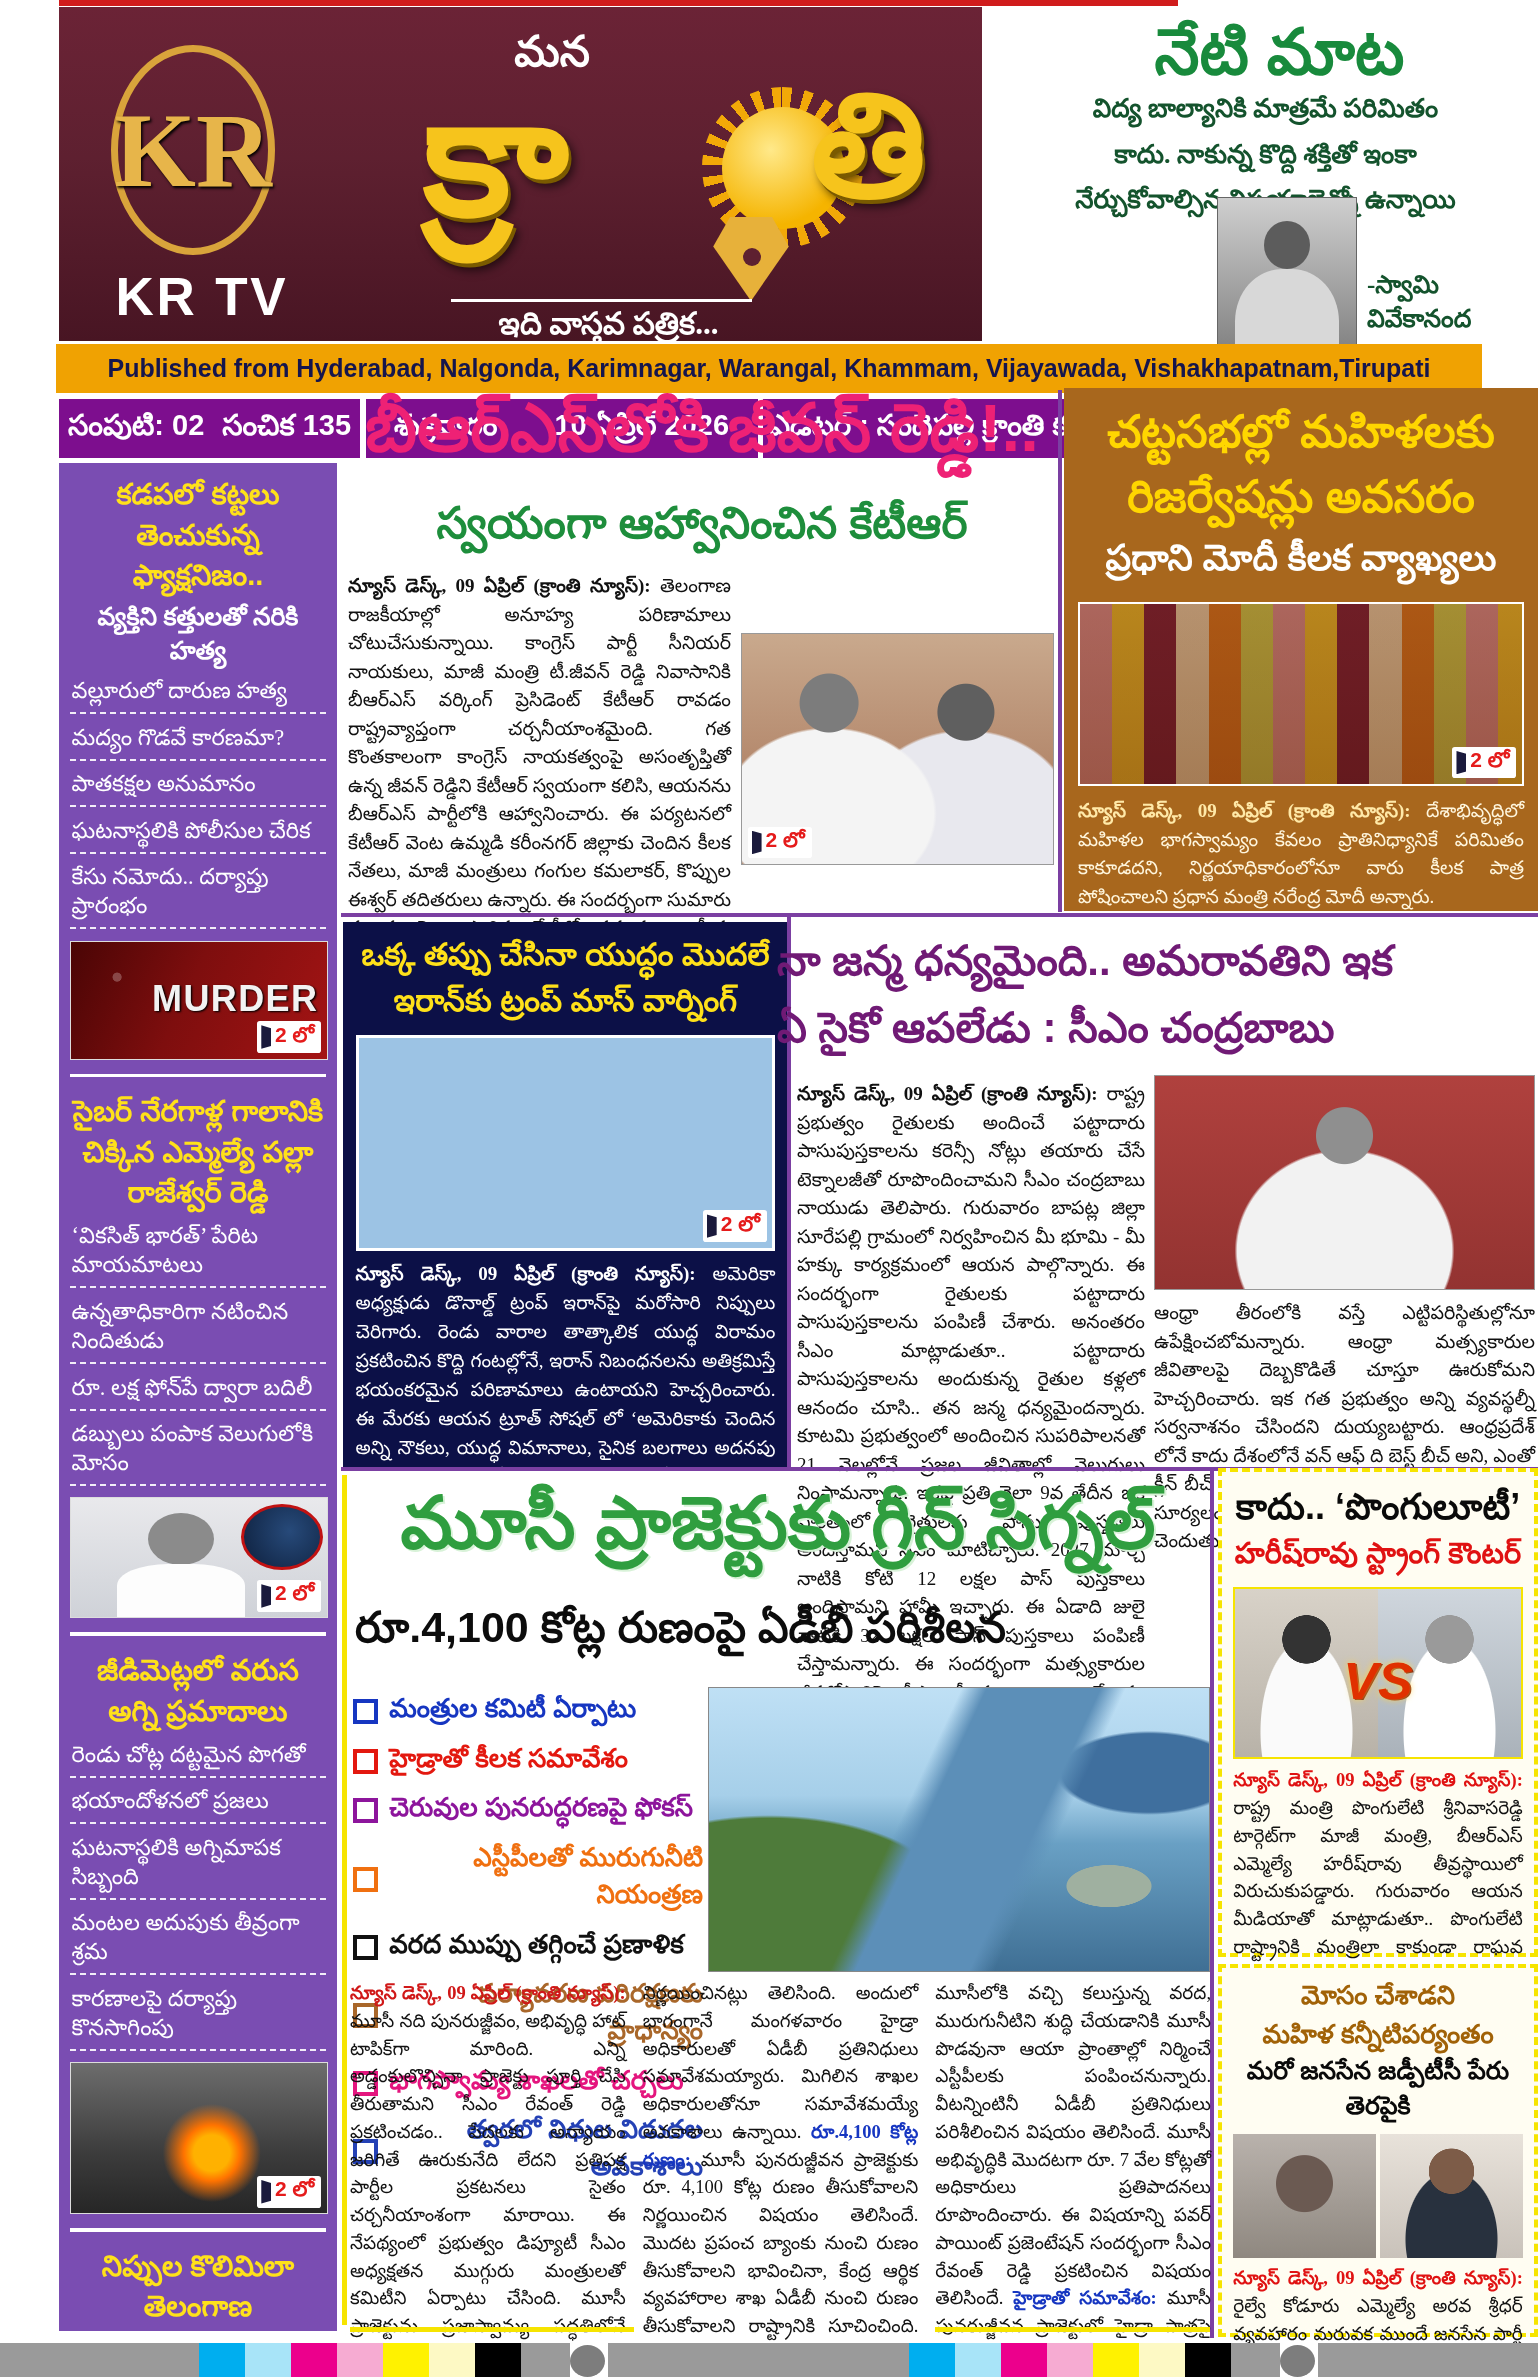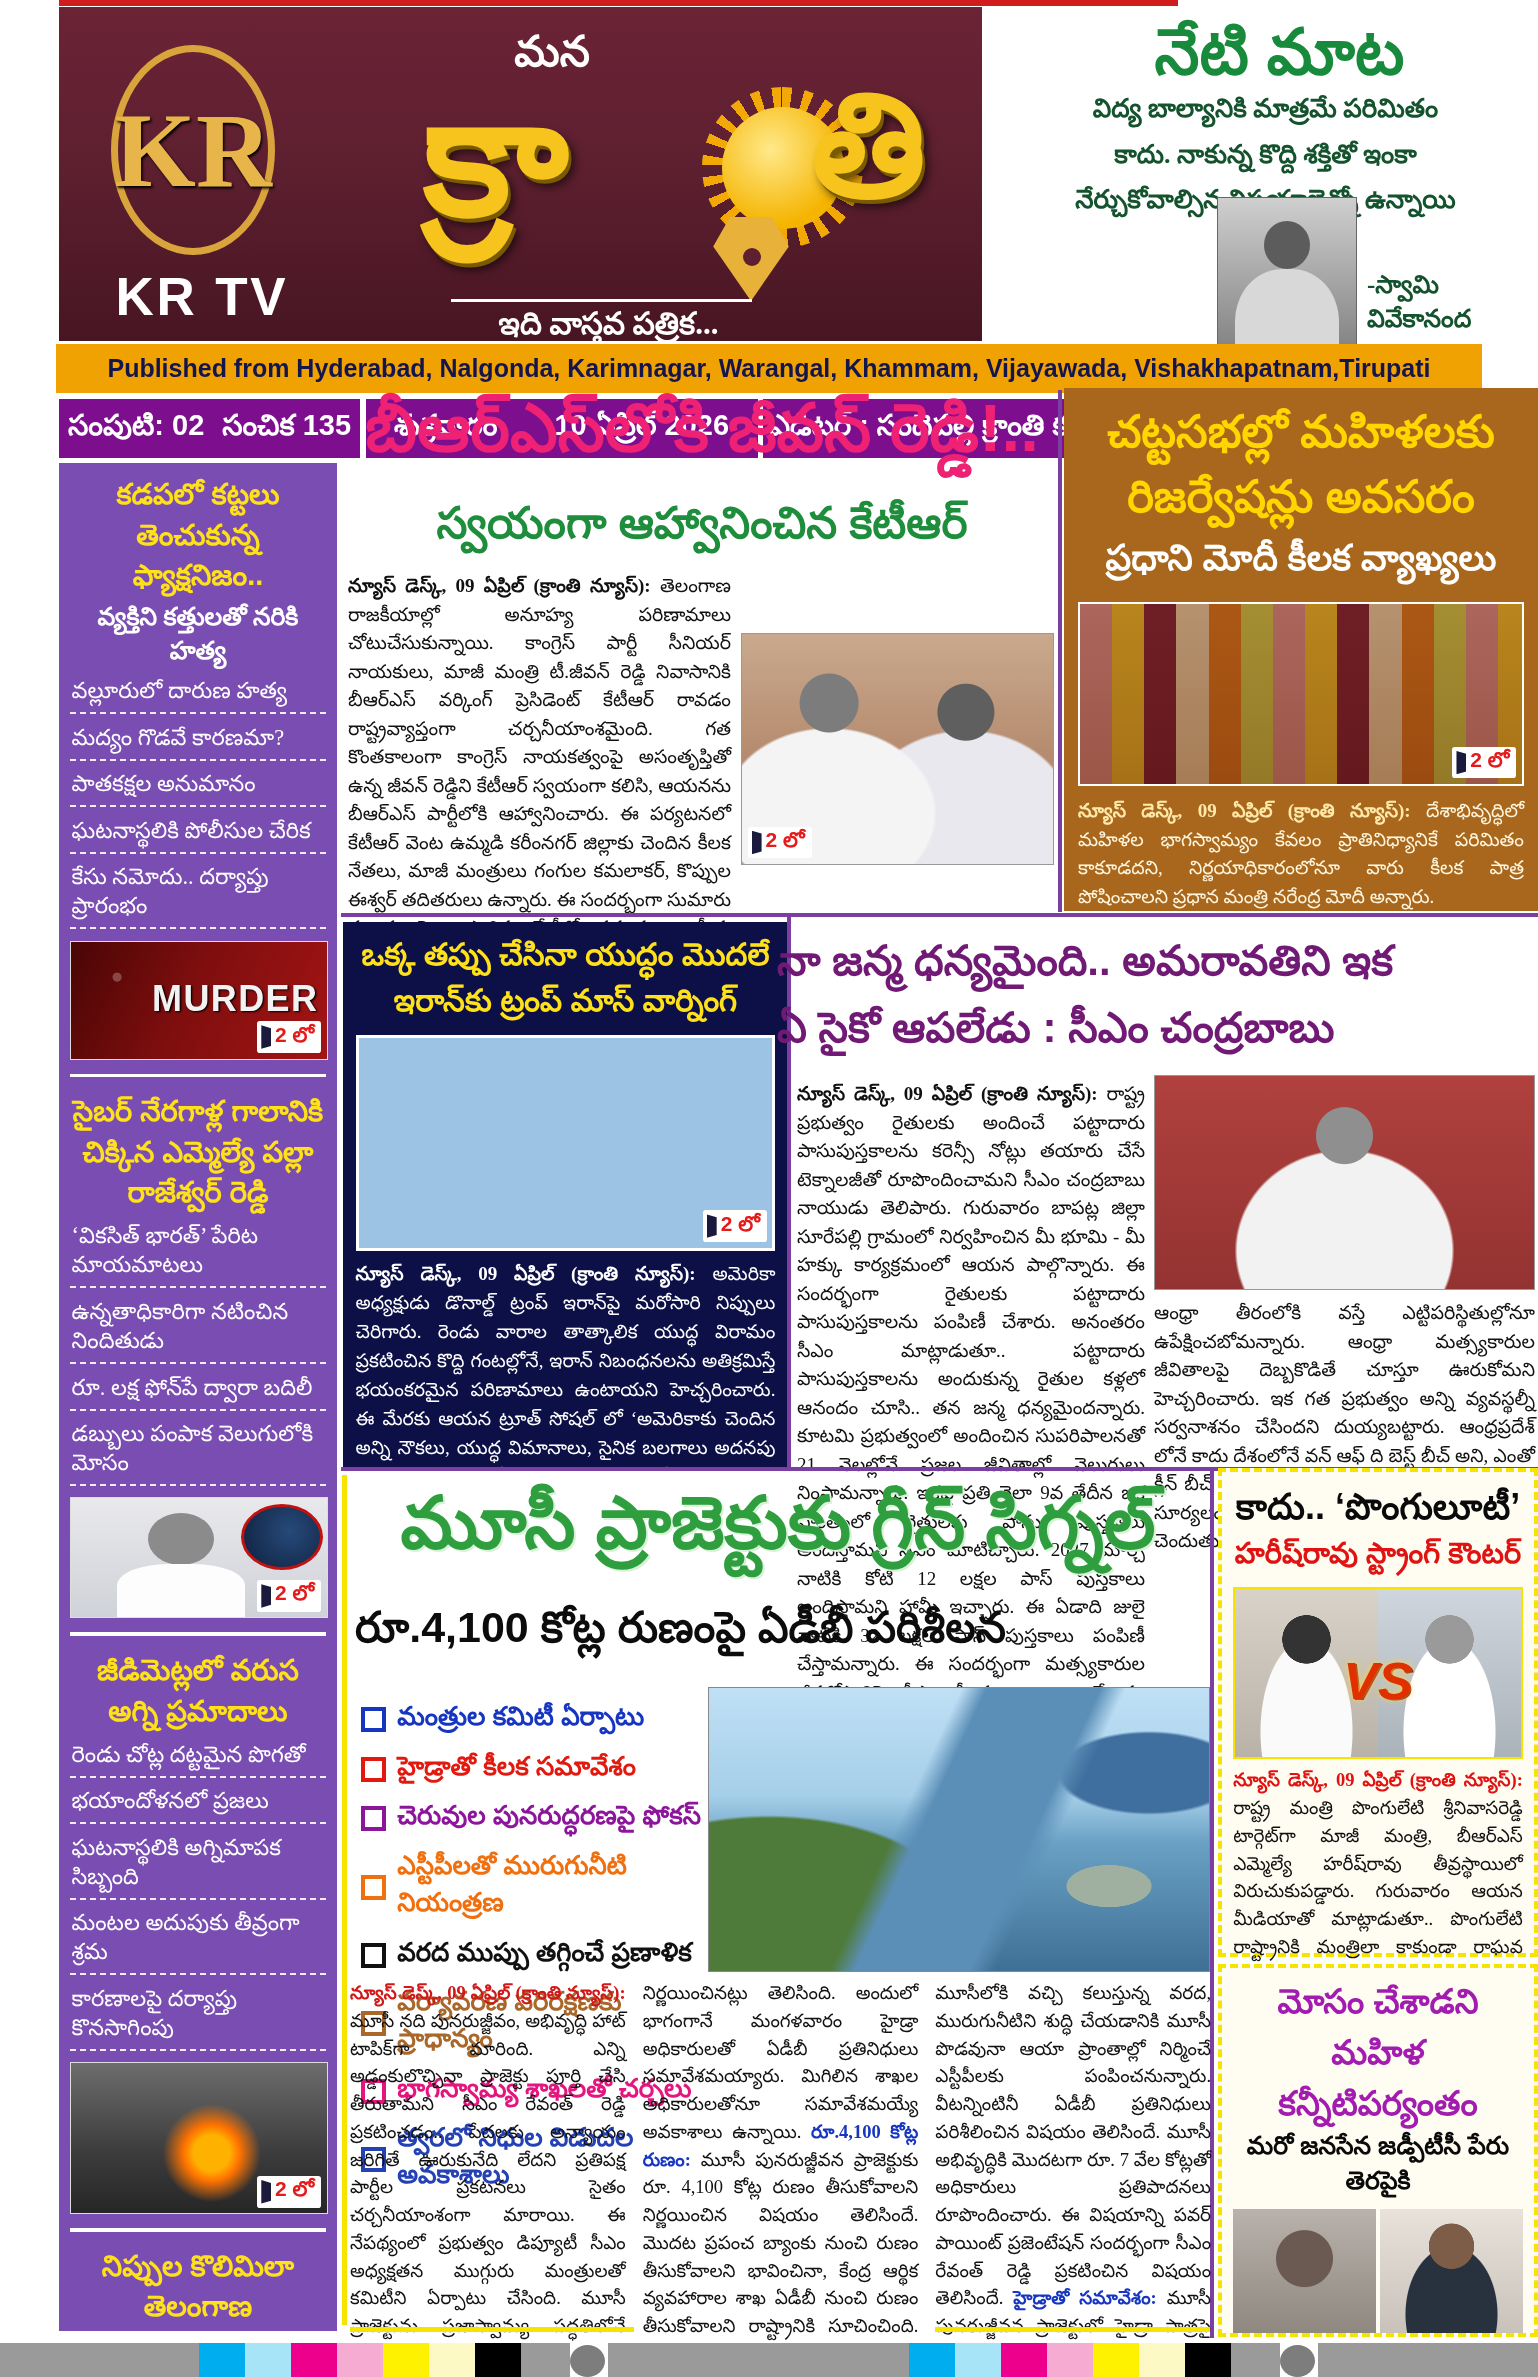--- a/index.html
+++ b/index.html
@@ -163,21 +163,21 @@
         radial-gradient(ellipse at 50% 85%,#fafafa 0 45%,rgba(0,0,0,0) 46%),linear-gradient(#d8d2c8,#b8b2a8);}
   .pp-r{flex:1;background:radial-gradient(circle at 50% 30%,#9a9a9a 0 24px,rgba(0,0,0,0) 24.5px),
         radial-gradient(ellipse at 50% 85%,#ffffff 0 45%,rgba(0,0,0,0) 46%),linear-gradient(#cfd6dd,#aab2ba);}
   .vs{position:absolute;left:50%;top:55%;transform:translate(-50%,-50%);color:#e03000;font-size:52px;
       font-weight:bold;font-style:italic;font-family:"Liberation Sans",sans-serif;
       text-shadow:0 0 7px #ffd24a,1.4px 1.4px 0 #7a1000;}
   .pong-body{font-size:18.5px;line-height:1.5;text-align:justify;color:#111;margin-top:8.4px;}
   .red-lead{color:#e01212;font-weight:bold;}
 
   .jana{left:1218px;top:1964px;width:320px;height:373px;}
-  .jana-head{color:#a21caf;font-size:34px;font-weight:bold;text-align:center;line-height:1.5;
+  .jana-head{color:#a16207;font-size:26px;font-weight:bold;text-align:center;line-height:1.5;
              font-family:"Liberation Sans",sans-serif;}
   .jana-sub{color:#0a0a0a;font-size:25px;font-weight:bold;text-align:center;margin-top:1.4px;
             font-family:"Liberation Sans",sans-serif;}
   .jana-photos{display:flex;gap:4.2px;margin-top:8.4px;height:124px;}
   .jp-l{flex:1;background:radial-gradient(circle at 50% 40%,#6b5a52 0 28px,rgba(0,0,0,0) 29px),
         linear-gradient(#b9b2ac,#8f8880);filter:blur(0.7px);}
   .jp-r{flex:1;background:radial-gradient(circle at 50% 30%,#7d5c48 0 22.4px,rgba(0,0,0,0) 23px),
         radial-gradient(ellipse at 50% 85%,#28313e 0 45%,rgba(0,0,0,0) 46%),linear-gradient(#e8e2da,#c9c2ba);}
   .jana-body{font-size:18.5px;line-height:1.5;text-align:justify;color:#111;margin-top:7px;}
 
@@ -343,21 +343,21 @@
   <div class="abs cbn-col2">
     <span>ఆంధ్రా తీరంలోకి వస్తే ఎట్టిపరిస్థితుల్లోనూ ఉపేక్షించబోమన్నారు. ఆంధ్రా మత్స్యకారుల జీవితాలపై దెబ్బకొడితే చూస్తూ ఊరుకోమని హెచ్చరించారు. ఇక గత ప్రభుత్వం అన్ని వ్యవస్థల్నీ సర్వనాశనం చేసిందని దుయ్యబట్టారు. ఆంధ్రప్రదేశ్ లోనే కాదు దేశంలోనే వన్ ఆఫ్ ది బెస్ట్ బీచ్ అని, ఎంతో క్లీన్ బీచ్ కూడా అన్నారు. మున్ముందు గోవా తరహాలో సూర్యలంక బీచ్ పర్యాటకం అభివృద్ధి చెందుతుందన్నారు.</span>
   </div>
 
   <div class="abs prule" style="left:341px;top:1467px;width:1198px;height:4.2px;"></div>
   <div class="abs yline" style="left:342px;top:1475px;width:4.9px;height:850px;"></div>
   <div class="abs prule" style="left:1210px;top:1471px;width:4.2px;height:867px;"></div>
 
   <div class="abs musi-head">మూసీ ప్రాజెక్టుకు గ్రీన్ సిగ్నల్</div>
   <div class="abs musi-sub">రూ.4,100 కోట్ల రుణంపై ఏడీబీ పరిశీలన</div>
-  <ul class="abs musi-bullets" style="margin:8px;padding:0;">
+  <ul class="abs musi-bullets" style="margin:0;padding:0;text-align:right;">
     <li style="color: rgb(22, 54, 193);">
         <span class="bullet-sq"></span>
         <span>మంత్రుల కమిటీ ఏర్పాటు</span>
       </li>
     <li style="color: rgb(227, 24, 15);">
         <span class="bullet-sq"></span>
         <span>హైడ్రాతో కీలక సమావేశం</span>
       </li>
     <li style="color: rgb(141, 21, 156);">
         <span class="bullet-sq"></span>

